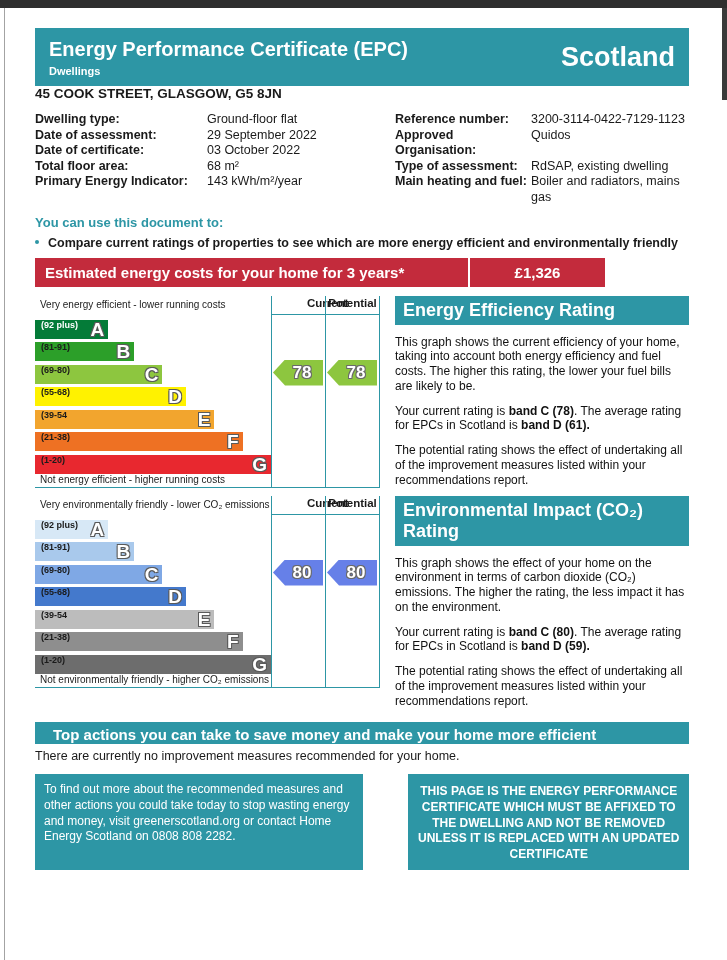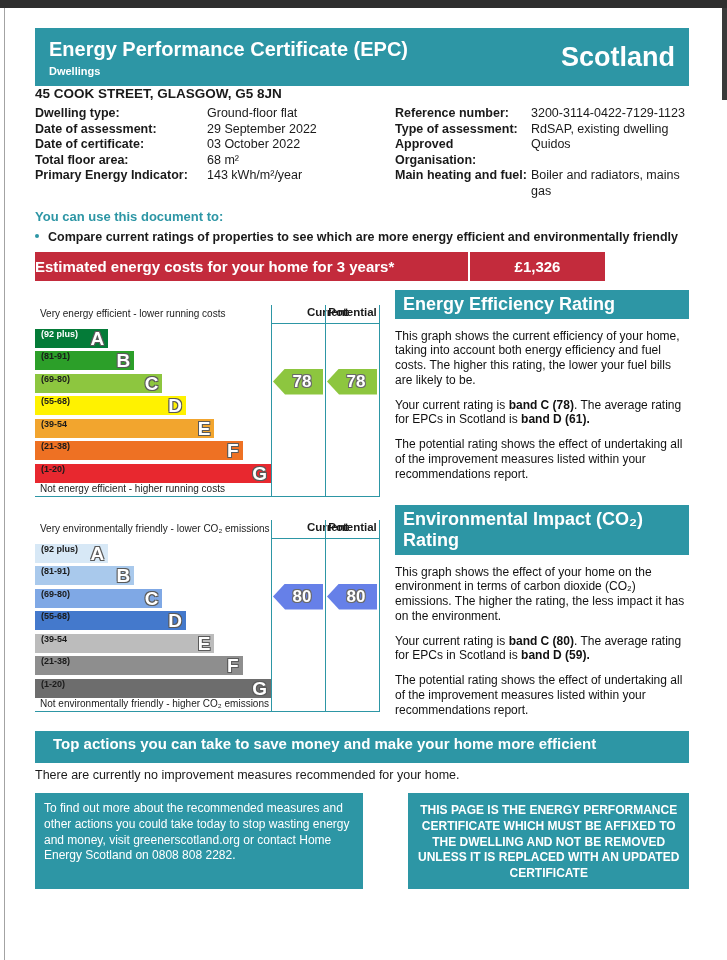--- a/index.html
+++ b/index.html
@@ -15,47 +15,47 @@
   
   .hdr { margin-top: 20px; height: 58px; background: #2d96a5; color: #fff;
          display: flex; justify-content: space-between; align-items: center; padding: 6px 14px; }
   .hdr-title { font-size: 20px; font-weight: bold; line-height: 1.2; }
   .hdr-sub { font-size: 11px; font-weight: bold; margin-top: 4px; }
   .hdr-region { font-size: 27px; font-weight: bold; }
 
   .address { font-size: 13.5px; font-weight: bold; }
 
   
-  .details { margin-top: 5px; display: flex; font-size: 12.5px; line-height: 15.6px; }
+  .details { margin-top: 11px; display: flex; font-size: 12.5px; line-height: 15.6px; }
   .details-col.left { width: 360px; }
   .details-col.right { width: 294px; }
   .drow { display: flex; }
   .dlabel { font-weight: bold; flex: 0 0 auto; }
   .left .dlabel { width: 172px; }
   .right .dlabel { width: 136px; }
   .dvalue { flex: 1 1 auto; }
 
   .usage-heading { margin-top: 9px; color: #2d96a5; font-weight: bold; font-size: 13px; }
   .bullet-row { margin-top: 6px; display: flex; align-items: baseline; font-size: 12.5px; font-weight: bold; }
   .bullet-dot { width: 4px; height: 4px; border-radius: 50%; background: #2d96a5; margin: 0 9px 2px 0; align-self: center; flex: 0 0 auto; }
 
   .cost-banner { margin-top: 8px; width: 570px; height: 29px; background: #c32b3c; color: #fff;
                  display: flex; align-items: center; font-weight: bold; font-size: 15px; }
-  .cost-label { flex: 1 1 auto; padding-left: 0; }
+  .cost-label { flex: 1 1 auto; padding-left: 10px; }
   .cost-divider { width: 2px; height: 100%; background: #fff; }
   .cost-value { width: 135px; text-align: center; }
 
   .footnote { margin-top: 5px; font-size: 10.5px; color: #222; }
 
   
   .rating-section { display: flex; gap: 15px; }
   .rating-section.eer { margin-top: 9px; }
   .rating-section.eir { margin-top: 7px; }
 
-  .chart { position: relative; width: 345px; height: 193px; flex: 0 0 auto; margin-top: 15px; }
+  .chart { position: relative; width: 345px; height: 193px; flex: 0 0 auto; }
   .caption-top { position: absolute; top: 3px; left: 5px; font-size: 10px; color: #222; }
   .caption-bottom { position: absolute; top: 178px; left: 5px; font-size: 10px; color: #222; }
   .col-header { position: absolute; top: 1px; height: 17px; font-size: 11.5px; font-weight: bold; text-align: center; }
   .col-header.cur { left: 236px; width: 54px; padding-left: 36px; }
   .col-header.pot { left: 290px; width: 55px; }
   .vline { position: absolute; top: 0; width: 1px; height: 191px; background: #2d96a5; }
   .vline.v1 { left: 236px; } .vline.v2 { left: 290px; } .vline.v3 { left: 344px; }
   .hline-head { position: absolute; top: 18px; left: 236px; width: 109px; height: 1px; background: #2d96a5; }
   .hline-bottom { position: absolute; top: 191px; left: 0; width: 345px; height: 1px; background: #2d96a5; }
 
@@ -70,21 +70,21 @@
            display: flex; align-items: center; justify-content: center; }
   .arrow.cur { left: 238px; } .arrow.pot { left: 292px; }
   .arrow span { font-size: 17px; font-weight: bold; color: #fff; padding-left: 8px;
                 text-shadow: -1px -1px 0 #6a6a6a, 1px -1px 0 #6a6a6a, -1px 1px 0 #6a6a6a, 1px 1px 0 #6a6a6a; }
 
   .panel { flex: 1 1 auto; }
   .panel-header { background: #2d96a5; color: #fff; font-weight: bold; font-size: 18px; padding: 4px 8px; }
   .panel p { font-size: 12px; line-height: 1.23; margin-top: 10px; color: #111; }
 
   .top-actions { margin-top: 14px; background: #2d96a5; color: #fff; font-weight: bold; font-size: 15px;
-                 padding: 4px 0 4px 18px; height: 32px; }
+                 padding: 4px 0 4px 18px; height: 22px; }
   .no-measures { margin-top: 5px; font-size: 12.5px; }
 
   .info-boxes { margin-top: 11px; display: flex; gap: 45px; }
   .info-box { background: #2d96a5; color: #fff; font-size: 12px; line-height: 1.3; padding: 8px 9px; min-height: 82px; }
   .info-box.left { width: 349px; }
   .info-box.right { width: 298px; font-weight: bold; text-align: center; text-transform: uppercase; padding-top: 10px; }
 </style>
 </head>
 <body>
 
@@ -126,26 +126,26 @@
           <span class="dlabel">Primary Energy Indicator:</span>
           <span class="dvalue">143 kWh/m²/year</span>
         </div>
       </div>
     <div class="details-col right">
         <div class="drow">
           <span class="dlabel">Reference number:</span>
           <span class="dvalue">3200-3114-0422-7129-1123</span>
         </div>
         <div class="drow">
+          <span class="dlabel">Approved Organisation:</span>
+          <span class="dvalue">Quidos</span>
+        </div>
+        <div class="drow">
           <span class="dlabel">Type of assessment:</span>
           <span class="dvalue">RdSAP, existing dwelling</span>
-        </div>
-        <div class="drow">
-          <span class="dlabel">Approved Organisation:</span>
-          <span class="dvalue">Quidos</span>
         </div>
         <div class="drow">
           <span class="dlabel">Main heating and fuel:</span>
           <span class="dvalue">Boiler and radiators, mains gas</span>
         </div>
       </div>
   </div>
 
   <div class="usage-heading">You can use this document to:</div>
   <div class="bullet-row">

